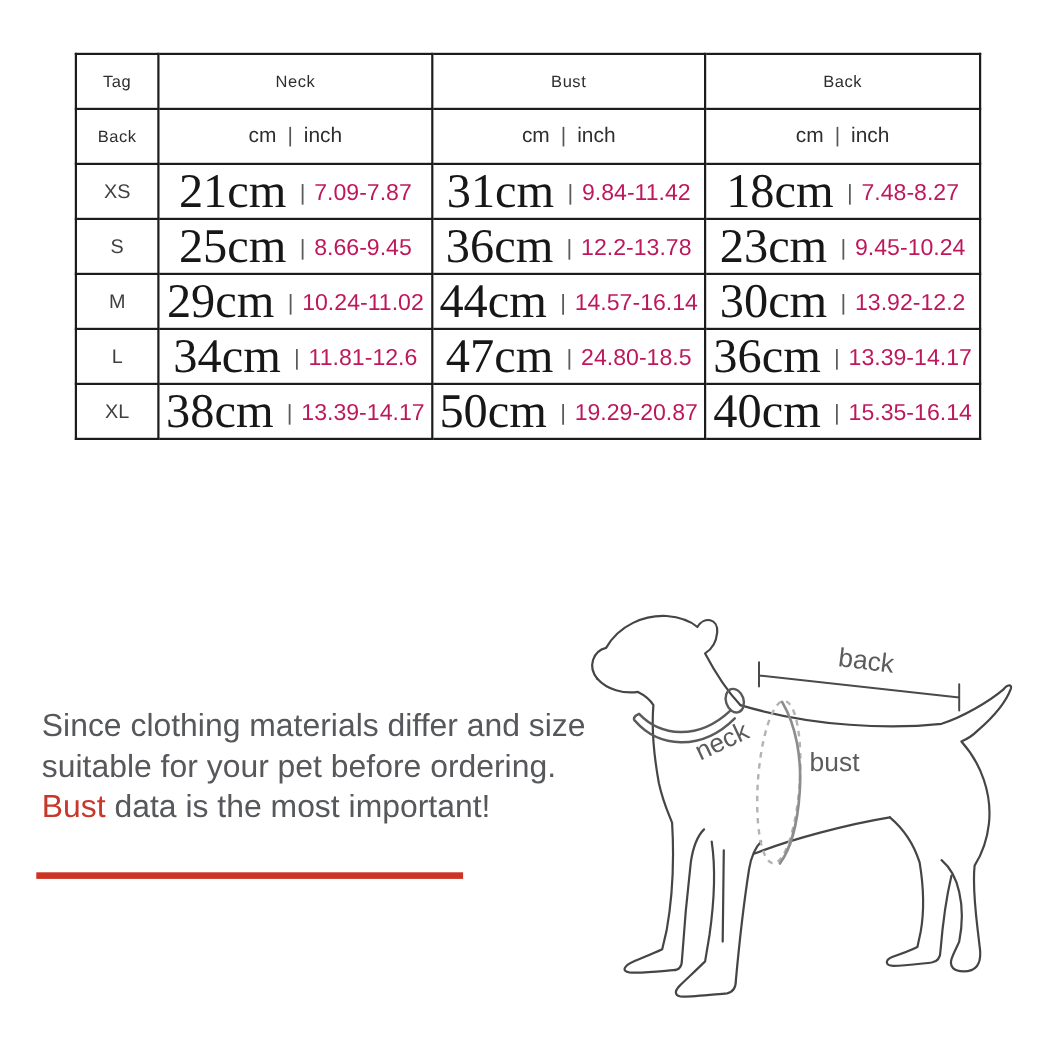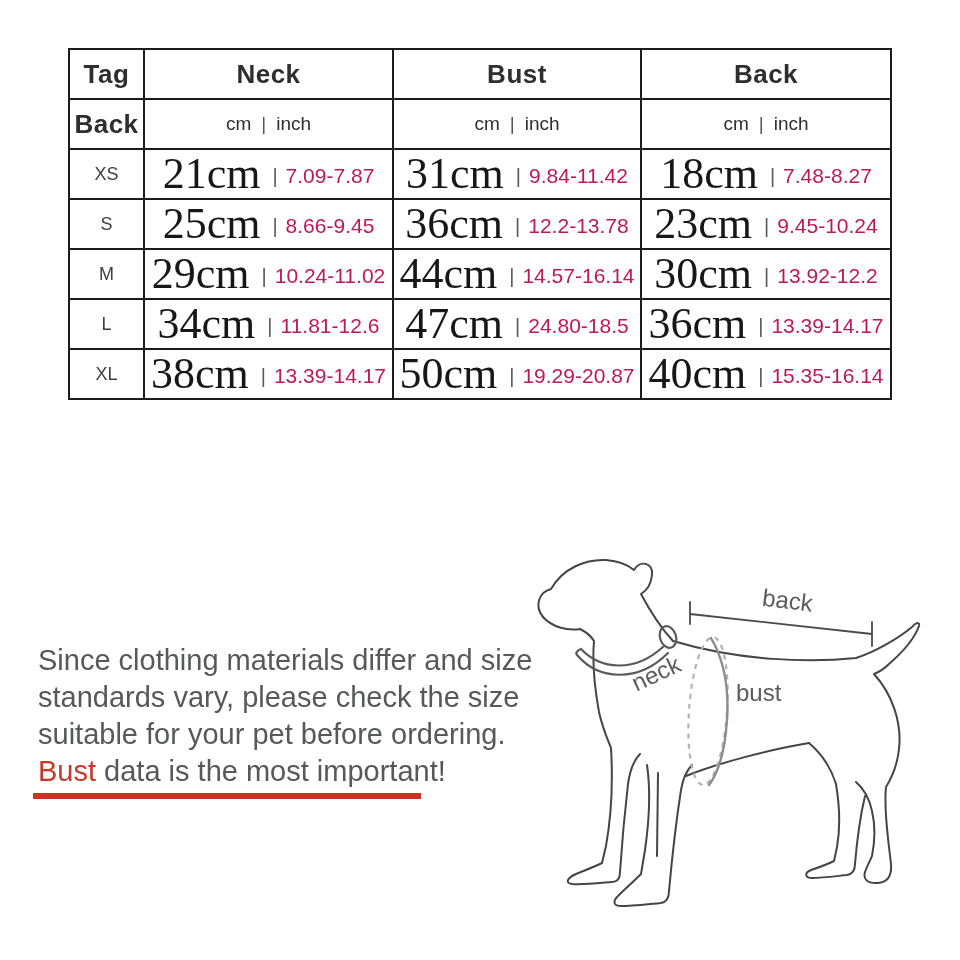--- a/index.html
+++ b/index.html
@@ -3,21 +3,21 @@
 <meta charset="utf-8">
 <style>
   html,body{margin:0;padding:0;background:#ffffff;}
   .canvas{position:relative;width:960px;height:960px;background:#ffffff;overflow:hidden;
           font-family:"Liberation Sans",sans-serif;}
 
   
   table.size-table{position:absolute;left:68px;top:48px;border-collapse:collapse;table-layout:fixed;}
   table.size-table td{border:2px solid #1c1c1c;height:48px;padding:0;text-align:center;vertical-align:middle;
                       background:#ffffff;}
-  .hcell{font-size:26px;color:#2e2e2e;letter-spacing:.5px;font-weight:bold;}
+  .hcell{font-size:15px;color:#2e2e2e;letter-spacing:.5px;}
   .scell{font-size:18px;color:#404040;}
   .ucell span{font-size:19px;color:#2e2e2e;margin-top:32px;}
   .ucell .pipe{margin:0 10px;color:#555;}
   .mcell{white-space:nowrap;}
   .mcell .cmv{font-family:"Liberation Serif",serif;font-size:44px;line-height:1;color:#171717;
               display:inline-block;vertical-align:middle;}
   .mcell .pipe{font-size:20px;color:#5a5a5a;margin:0 8px 0 12px;display:inline-block;vertical-align:middle;
                transform:translateY(2px);}
   .mcell .inv{font-size:21px;color:#be185d;display:inline-block;vertical-align:middle;transform:translateY(2px);text-align:center;}
 
@@ -98,21 +98,20 @@
       <td class="scell">XL</td>
       <td class="mcell"><span class="cmv">38cm</span><span class="pipe">|</span><span class="inv">13.39-14.17</span></td>
       <td class="mcell"><span class="cmv">50cm</span><span class="pipe">|</span><span class="inv">19.29-20.87</span></td>
       <td class="mcell"><span class="cmv">40cm</span><span class="pipe">|</span><span class="inv">15.35-16.14</span></td>
     </tr>
   </tbody>
     </table>
 
   <div class="note">
     <div class="ln">Since clothing materials differ and size</div>
-    <div class="ln">standards vary, please check the size</div>
     <div class="ln">suitable for your pet before ordering.</div>
     <div class="ln"><span class="hl">Bust</span><span> data is the most important!</span></div>
   </div>
   <div class="underline"></div>
 
   <div class="dog-wrap">
     <svg viewBox="0 0 420 400" xmlns="http://www.w3.org/2000/svg">
 
       <path class="lineart" d="M 23,87 C 14,76 19,62 31,59 C 43,38 66,29 86,30 C 98,31 107,34 114,40
            C 120,30 133,32 132,45 C 131,55 126,61 121,64 C 130,81 141,98 153,111"></path>

